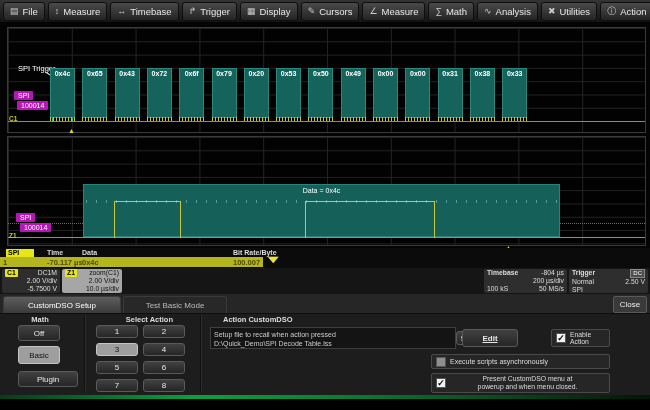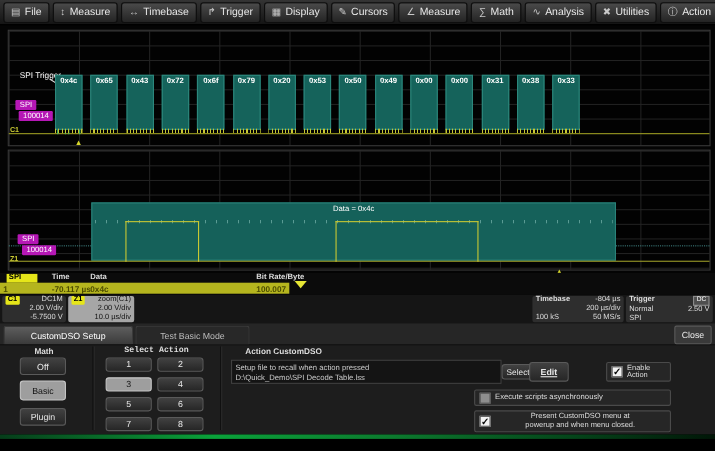--- a/index.html
+++ b/index.html
@@ -314,41 +314,41 @@
       <div class="tab" style="left:123px;width:104px;">Test Basic Mode</div>
       <div class="close-btn">Close</div>
     </div>
     <div class="dlg-body">
       <div class="groove" style="left:84px;"></div>
       <div class="groove" style="left:200px;"></div>
 
       <span class="sec-title" style="left:18px;top:2px;width:44px;text-align:center;">Math</span>
       <div class="btn" id="mode-btn-0" style="left:18px;top:12px;width:42px;height:16px;">Off</div>
       <div class="btn selected" id="mode-btn-1" style="left:18px;top:33px;width:42px;height:18px;">Basic</div>
-      <div class="btn" id="mode-btn-2" style="left:18px;top:58px;width:42px;height:16px;">Plugin</div>
-
-      <span class="sec-title" style="left:113px;top:2px;width:90px;text-align:left;font-family:Liberation Mono, monospace;">Select Action</span>
+      <div class="btn" id="mode-btn-2" style="left:18px;top:58px;width:60px;height:16px;">Plugin</div>
+
+      <span class="sec-title" style="left:83px;top:2px;width:90px;text-align:right;">Select Action</span>
       <div id="action-grid">
           <div class="btn" style="left: 96px; top: 12px; width: 42px; height: 13px;">1</div>
           <div class="btn" style="left: 143px; top: 12px; width: 42px; height: 13px;">2</div>
           <div class="btn selected" style="left: 96px; top: 30px; width: 42px; height: 13px;">3</div>
           <div class="btn" style="left: 143px; top: 30px; width: 42px; height: 13px;">4</div>
           <div class="btn" style="left: 96px; top: 48px; width: 42px; height: 13px;">5</div>
           <div class="btn" style="left: 143px; top: 48px; width: 42px; height: 13px;">6</div>
           <div class="btn" style="left: 96px; top: 66px; width: 42px; height: 13px;">7</div>
           <div class="btn" style="left: 143px; top: 66px; width: 42px; height: 13px;">8</div>
         </div>
 
       <span class="sec-title" style="left:223px;top:2px;">Action CustomDSO</span>
       <div class="setup-box">
         <div>Setup file to recall when action pressed</div>
         <div>D:\Quick_Demo\SPI Decode Table.lss</div>
       </div>
       <div class="btn" style="left:456px;top:18px;width:30px;height:14px;font-size:7.5px;">Select</div>
-      <div class="btn" style="left:481px;top:16px;width:36px;height:18px;font-weight:bold;text-decoration:underline;">Edit</div>
+      <div class="btn" style="left:462px;top:16px;width:56px;height:18px;font-weight:bold;text-decoration:underline;">Edit</div>
       <div class="chk-box" style="left:551px;top:16px;width:59px;height:18px;font-size:6.8px;line-height:7px;">
         <span class="chk checked" id="chk-enable"></span>
         <span style="white-space:normal;">Enable Action</span>
       </div>
       <div class="chk-box" style="left:431px;top:41px;width:179px;height:15px;">
         <span class="chk" id="chk-exec"></span>
         <span>Execute scripts asynchronously</span>
       </div>
       <div class="chk-box" style="left:431px;top:60px;width:179px;height:20px;font-size:6.8px;line-height:8px;">
         <span class="chk checked" id="chk-present"></span>

